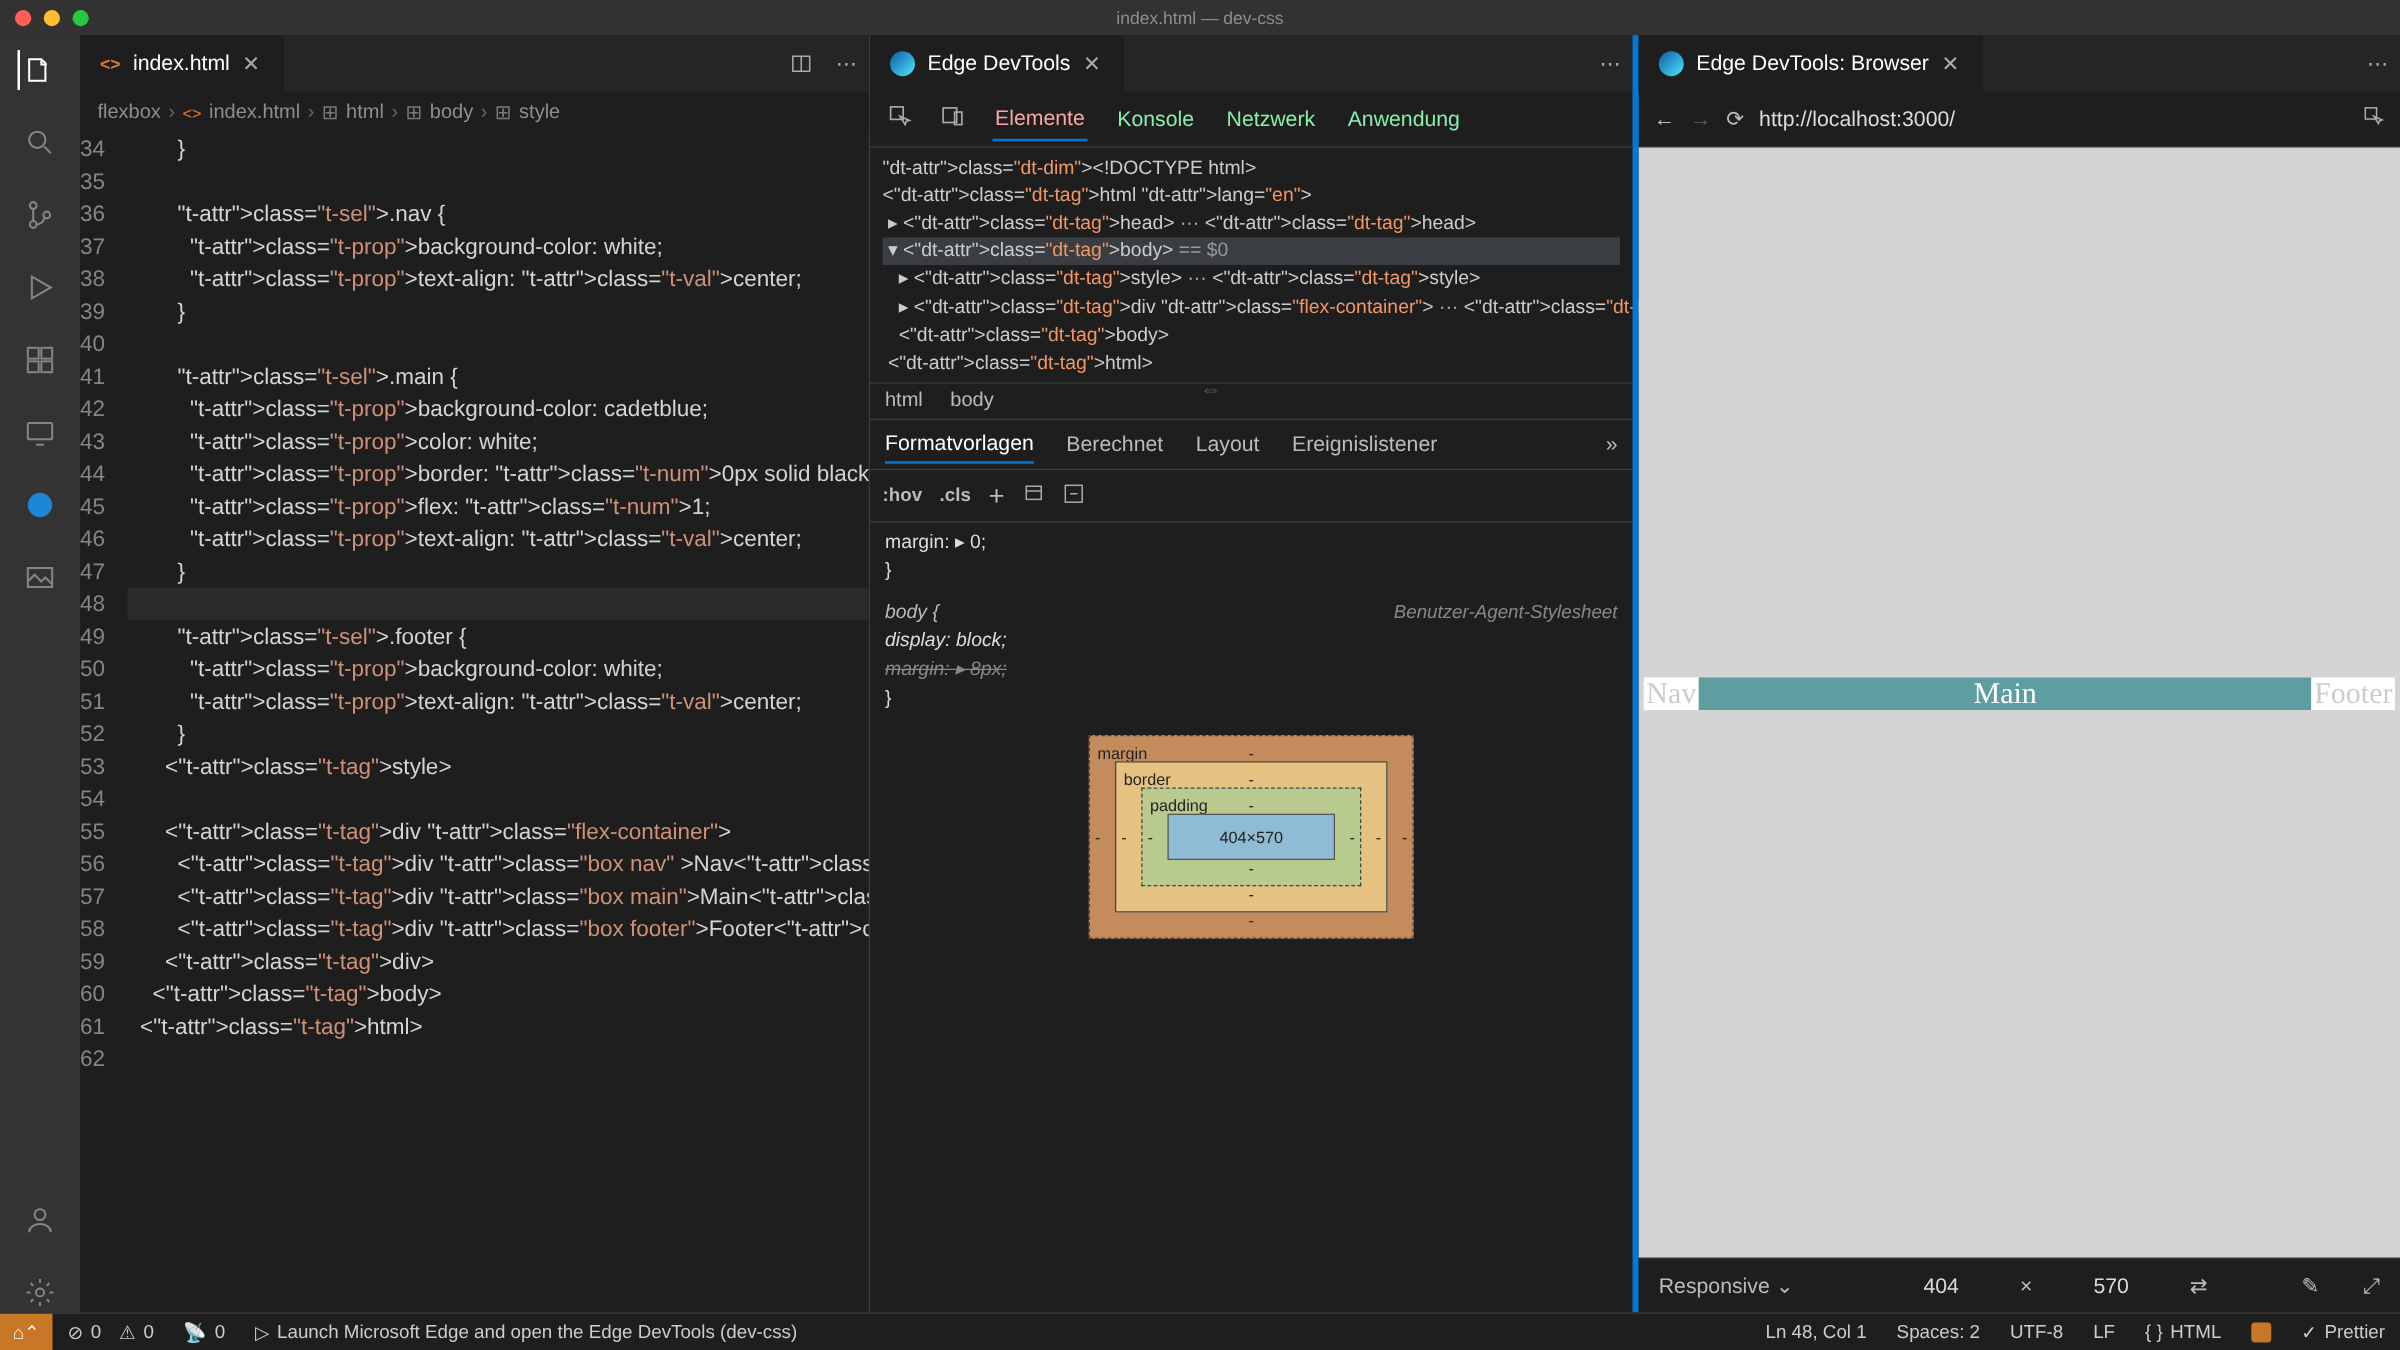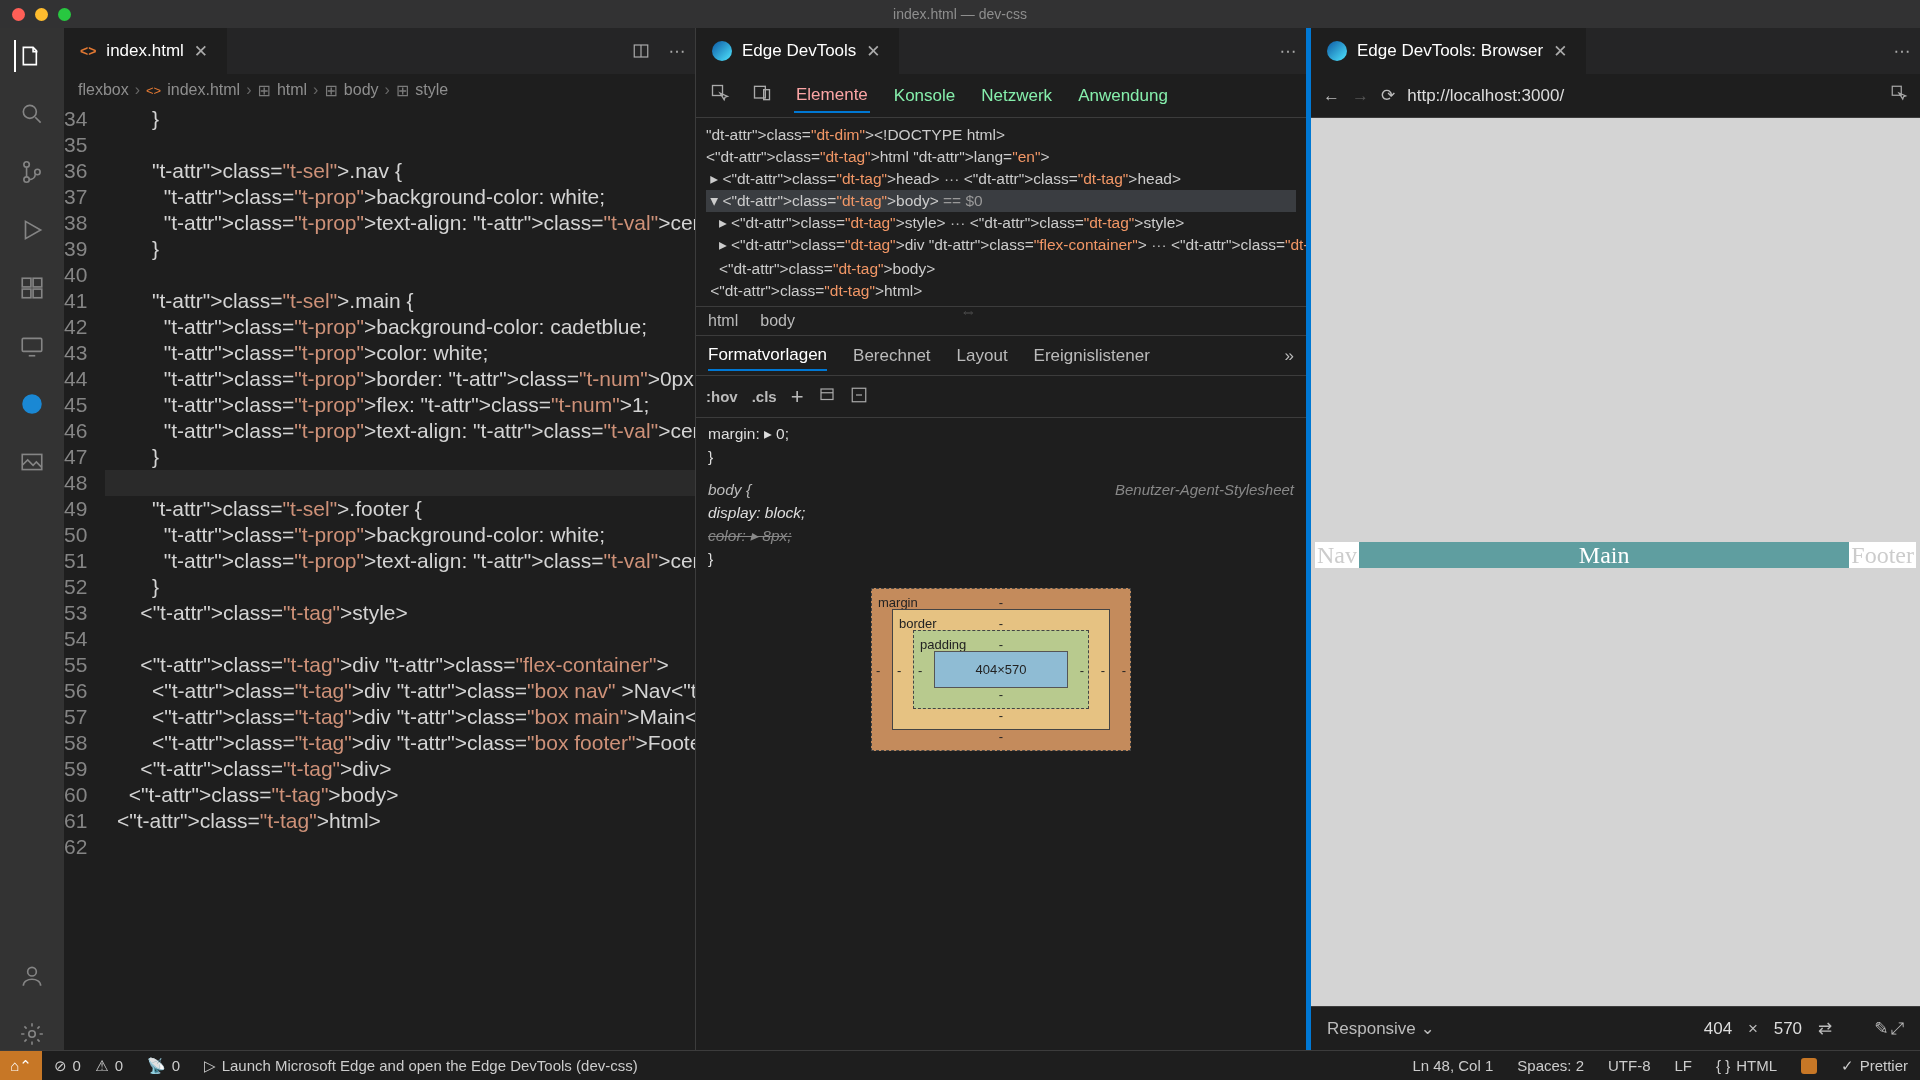--- a/index.html
+++ b/index.html
@@ -58,21 +58,21 @@
   .tab.active{background:var(--bg-tab-active);color:#fff;}
   .tab .close{width:16px;color:#aaa;}
   .tabbar .fill{flex:1;}
   .tabbar .tbtn{width:36px;display:flex;align-items:center;justify-content:center;color:#aaa;cursor:pointer;}
   .file-ico{color:#e37933;font-weight:bold;font-size:14px;}
   .edge-ico{width:20px;height:20px;border-radius:50%;background:linear-gradient(135deg,#0c59a4,#50e6ff);}
   
   .crumbs{height:32px;display:flex;align-items:center;padding:0 14px;gap:6px;color:var(--fg-dim);font-size:16px;background:var(--bg-root);}
   .crumbs .sep{color:#666;}
   
-  .code{flex:1;overflow:hidden;font-family:Menlo,Consolas,monospace;font-size:21px;line-height:26px;display:flex;justify-content:space-between;}
+  .code{flex:1;overflow:hidden;font-family:Menlo,Consolas,monospace;font-size:18px;line-height:26px;display:flex;justify-content:space-between;}
   .gutter{width:62px;text-align:right;padding-right:18px;color:var(--ln-color);user-select:none;}
   .codesrc{flex:1;white-space:pre;color:#d4d4d4;}
   .codesrc .line.hl{background:#2a2a2a;} .t-str{color:var(--html-string);}
   
   .dt-toolbar{height:44px;display:flex;align-items:center;gap:22px;padding:0 14px;color:var(--fg-dim);border-bottom:1px solid var(--border);background:var(--bg-root);}
   .dt-toolbar .dtab{padding:6px 2px;color:#86efac;cursor:pointer;font-size:17px;}
   .dt-toolbar .dtab.active{color:#fca5a5;border-bottom:2px solid var(--accent);}
   .dt-tool-icon{cursor:pointer;}
   .dom-tree{padding:6px 10px 4px 10px;font-family:Menlo,Consolas,monospace;font-size:15.5px;line-height:22px;flex:0 0 auto;}
   .dom-tree .row{white-space:pre;}
@@ -103,21 +103,21 @@
   
   .brow-toolbar{height:44px;display:flex;align-items:center;gap:12px;padding:0 12px;color:#bbb;border-bottom:1px solid var(--border);}
   .brow-toolbar .url{flex:1;color:#ddd;font-size:17px;}
   .preview{flex:1;background:var(--bg-preview);position:relative;padding:4px;}
   .preview-inner{display:flex;margin-top:420px;}
   .preview-inner .box{font-family:"Times New Roman",serif;font-size:24px;line-height:26px;}
   .preview-inner .nav{background:#fff;padding:0 2px;}
   .preview-inner .main{flex:1;background:var(--cadetblue);color:#fff;text-align:center;}
   .preview-inner .footer{background:#fff;padding:0 2px;}
   .resize-marker{position:absolute;right:-8px;top:302px;width:16px;height:16px;color:#555;}
-  .dev-bottom{height:44px;display:flex;align-items:center;gap:2px;padding:0 16px;color:#bbb;border-top:1px solid var(--border);background:var(--bg-root);font-size:17px;}
+  .dev-bottom{height:44px;display:flex;align-items:center;gap:35px;padding:0 16px;color:#bbb;border-top:1px solid var(--border);background:var(--bg-root);font-size:17px;}
   .dev-bottom .fill{flex:1;}
   .dev-bottom .inp{background:transparent;border:none;color:#ddd;width:56px;text-align:center;font-size:17px;}
   
   .statusbar{height:30px;background:var(--bg-root);display:flex;align-items:center;font-size:15px;color:#ccc;border-top:1px solid var(--border);}
   .statusbar .sbtn{height:100%;display:flex;align-items:center;padding:0 12px;gap:6px;cursor:pointer;}
   .statusbar .remote{background:var(--status-orange);color:#fff;width:42px;justify-content:center;}
   .statusbar .fill{flex:1;}
   .statusbar .prettier-ico{width:16px;height:16px;border-radius:3px;background:var(--status-orange);display:inline-block;}
 </style>
 </head>
@@ -331,21 +331,21 @@
         </div>
         <div class="styles-body">
           <div>    margin: ▸ 0;</div>
           <div>}</div>
           <div style="height:10px"></div>
           <div>
             <span class="rule-src">Benutzer-Agent-Stylesheet</span>
             <span style="font-style:italic;color:#bbb;">body {</span>
           </div>
           <div style="font-style:italic;">    display: block;</div>
-          <div class="struck" style="font-style:italic;">    color: ▸ 8px;</div>
+          <div class="struck" style="font-style:italic;">    margin: ▸ 8px;</div>
           <div>}</div>
 
           <div class="boxmodel">
             <div class="bm margin">
               <span class="lbl">margin</span>
               <span class="vtop">-</span>
               <span class="vbot">-</span>
               <span class="vleft">-</span>
               <span class="vright">-</span>
               <div class="bm border">

